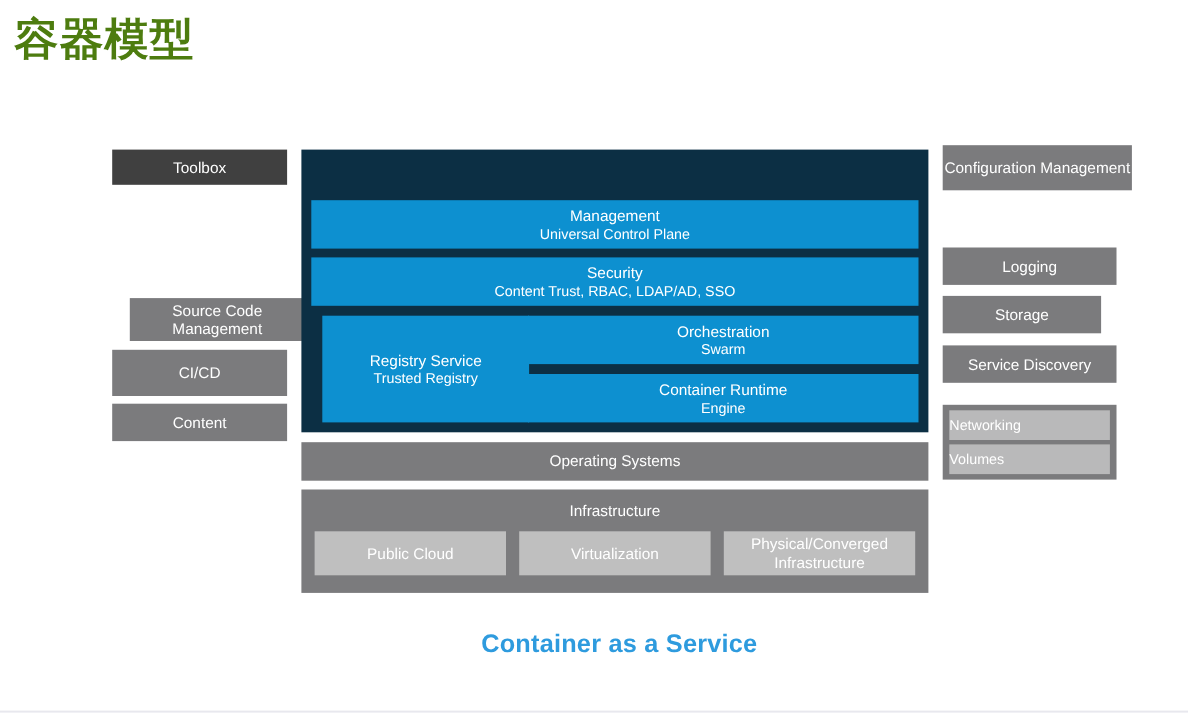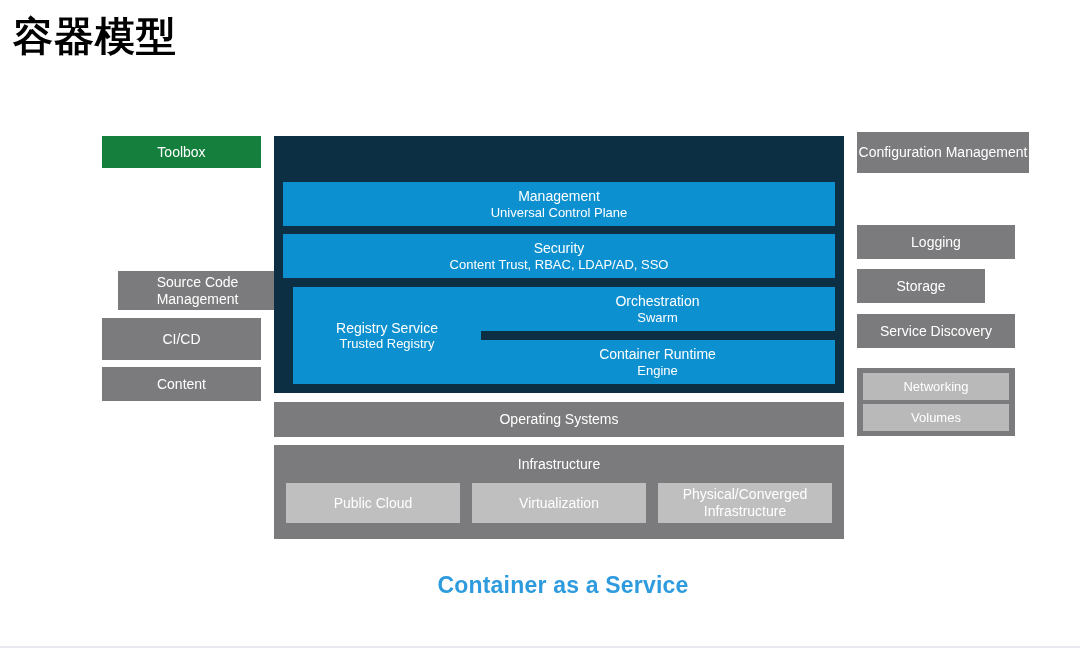--- a/index.html
+++ b/index.html
@@ -24,21 +24,21 @@
     box-sizing: border-box;
   }
 
   
   #slide-title {
     position: absolute;
     left: 13px;
     top: 12px;
     font-size: 40px;
     font-weight: bold;
-    color: #000000;
+    color: #4d7c0f;
     letter-spacing: 1px;
     line-height: 1.2;
     white-space: nowrap;
   }
 
   
   .box {
     position: absolute;
     box-sizing: border-box;
     display: flex;
@@ -47,52 +47,52 @@
     justify-content: center;
     text-align: center;
     color: #ffffff;
     line-height: 1.18;
   }
   .t-main { font-size: 14px; font-weight: normal; }
   .t-sub  { font-size: 13px; font-weight: normal; }
   .t-plain { font-size: 14px; font-weight: normal; }
 
   
-  .side-blue { background: #15803d; }
+  .side-blue { background: #404040; }
   .side-gray { background: #7b7b7d; }
 
   #toolbox-box       { left: 102px; top: 136px; width: 159px; height: 32px; }
   #scm-box           { left: 102px; top: 271px; width: 159px; height: 39px; margin-left: 16px; }
   #cicd-box          { left: 102px; top: 318px; width: 159px; height: 42px; }
   #content-box       { left: 102px; top: 367px; width: 159px; height: 34px; }
 
   
   #cfgmgmt-box       { left: 857px; top: 132px; width: 172px; height: 41px; }
   #monitoring-box    { left: 857px; top: 181px; width: 158px; height: 33px; }
   #logging-box       { left: 857px; top: 225px; width: 158px; height: 34px; }
-  #storage-box       { left: 857px; top: 269px; width: 128px; height: 34px; }
+  #storage-box       { left: 857px; top: 269px; width: 144px; height: 34px; }
   #svcdisc-box       { left: 857px; top: 314px; width: 158px; height: 34px; }
 
   #netvol-group {
     position: absolute;
     left: 857px; top: 368px;
     width: 158px; height: 68px;
     background: #7b7b7d;
     box-sizing: border-box;
     padding: 5px 6px;
     display: flex;
     flex-direction: column;
     justify-content: space-between;
   }
   .netvol-item {
     height: 27px;
     background: #b9b9ba;
     display: flex;
     align-items: center;
-    justify-content: center;
+    justify-content: flex-start;
     color: #ffffff;
     font-size: 13px;
     box-sizing: border-box;
   }
 
   
   #main-stack {
     position: absolute;
     left: 274px; top: 136px;
     width: 570px; height: 257px;

